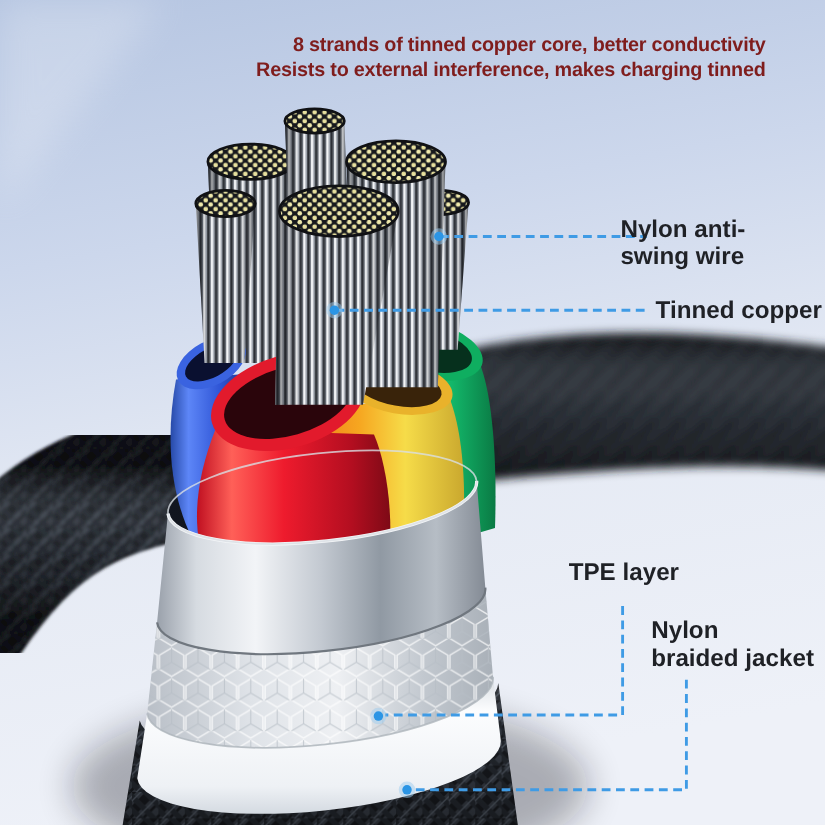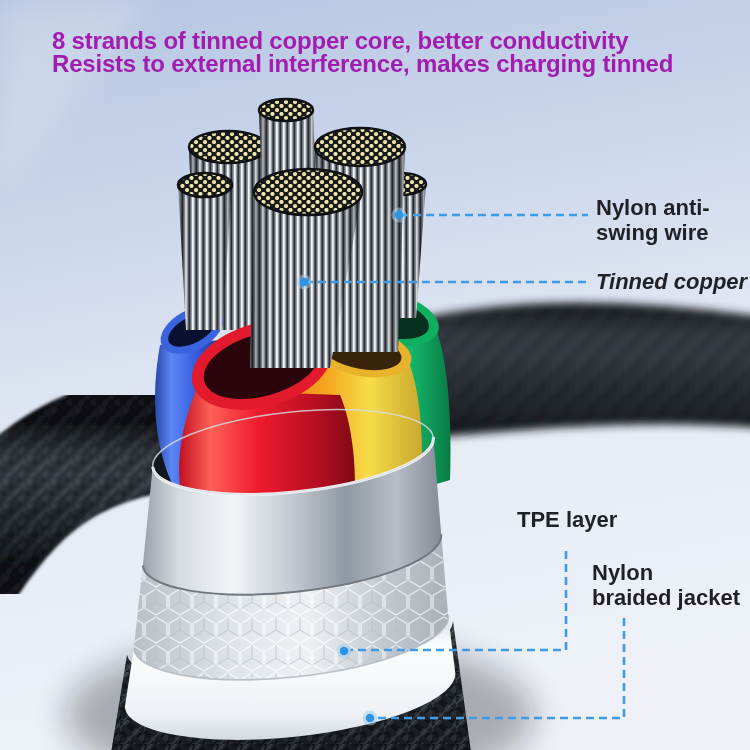--- a/index.html
+++ b/index.html
@@ -3,29 +3,29 @@
 <meta charset="utf-8">
 <style>
   html,body{margin:0;padding:0;background:#dfe5f0;}
   .stage{
     position:relative;width:750px;height:750px;overflow:hidden;
     font-family:"Liberation Sans",sans-serif;
   }
   .stage svg{position:absolute;left:0;top:0;display:block;}
   .heading{
     position:absolute;left:52px;top:29px;width:644px;
-    text-align:left;font-size:24px;line-height:23px;font-weight:700;
-    color:#a21caf;letter-spacing:-0.2px;
+    text-align:right;font-size:18px;line-height:23px;font-weight:700;
+    color:#7f1d1d;letter-spacing:-0.2px;
   }
   .callout{
     position:absolute;font-size:22px;line-height:25px;font-weight:700;
     color:#1f2126;white-space:pre-line;
   }
-  .co-anti{left:596px;top:195px;}
-  .co-copper{left:596px;top:269px;font-style:italic;}
+  .co-anti{left:564px;top:195px;}
+  .co-copper{left:596px;top:269px;}
   .co-tpe{left:517px;top:507px;}
   .co-jacket{left:592px;top:560px;}
 </style>
 </head>
 <body>
 
 <div class="stage">
 
 <svg width="750" height="750" viewBox="0 0 750 750">
   <defs>

